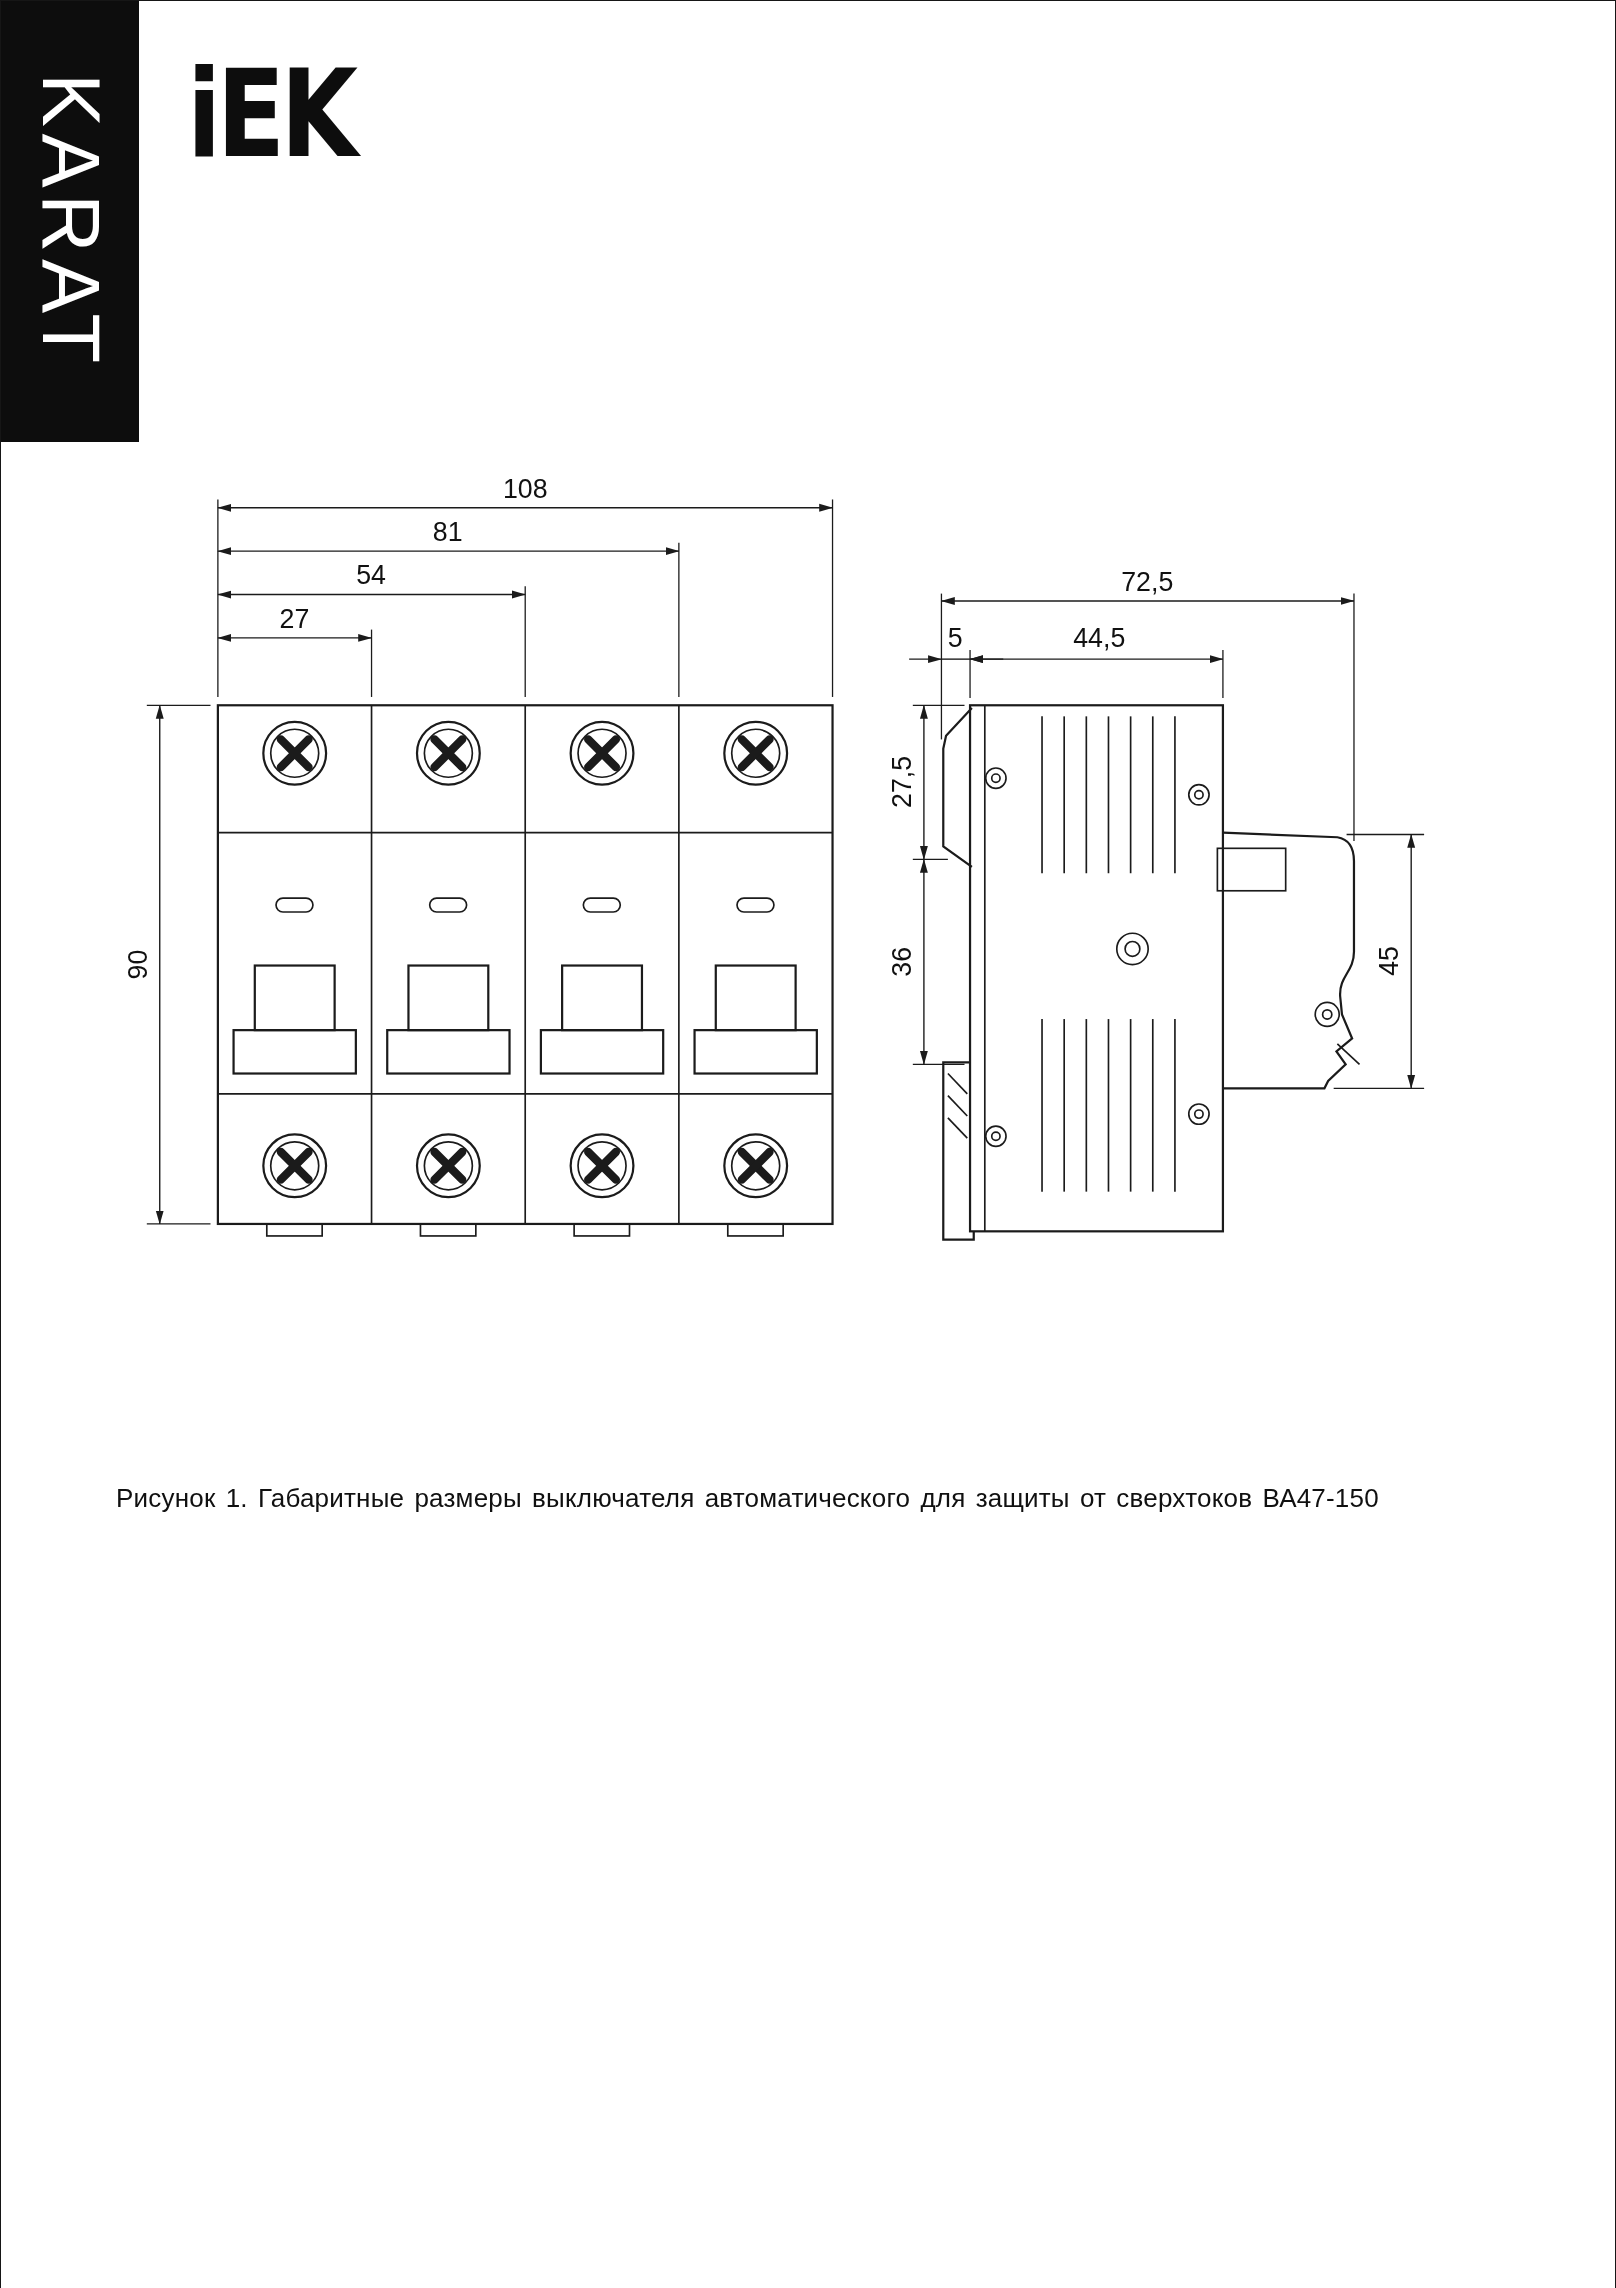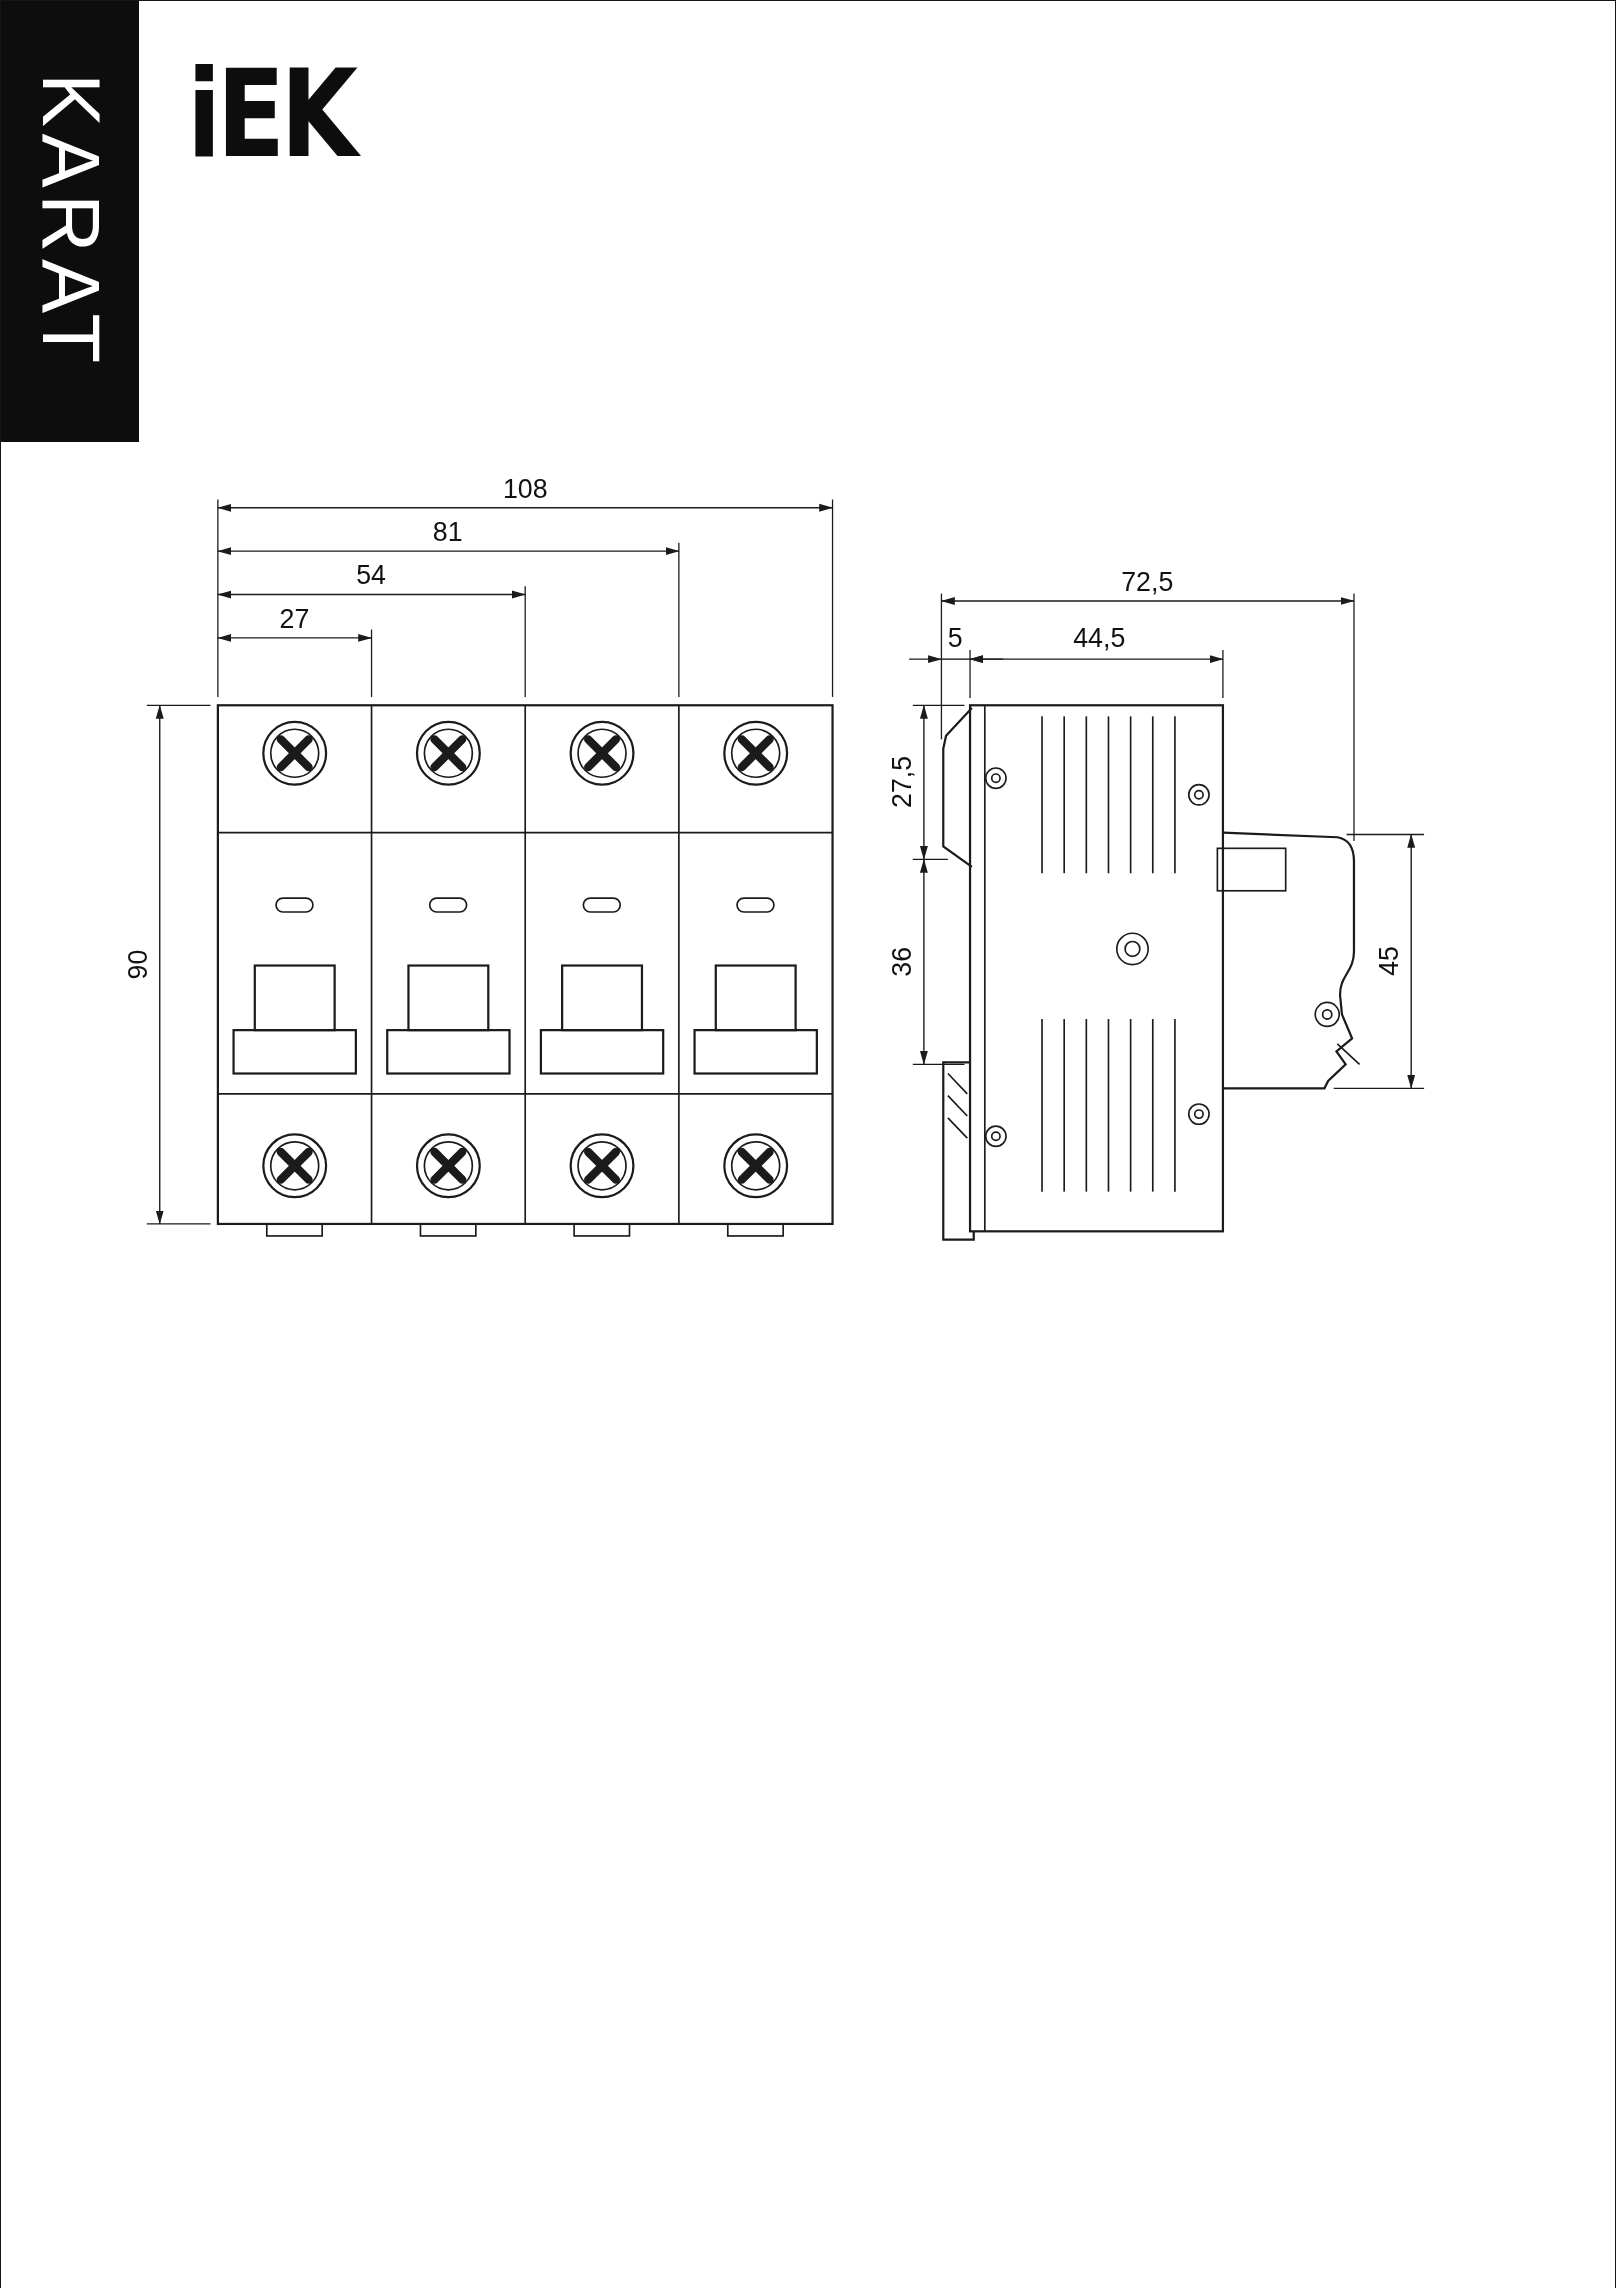--- a/index.html
+++ b/index.html
@@ -180,15 +180,16 @@
       <text class="dimtext" transform="translate(986,846) rotate(-90)" text-anchor="middle">27,5</text>
       <text class="dimtext" transform="translate(986,1041) rotate(-90)" text-anchor="middle">36</text>
 
       <line class="ext" x1="1458" y1="903" x2="1542" y2="903"></line>
       <line class="ext" x1="1444" y1="1178" x2="1542" y2="1178"></line>
       <line class="dim" x1="1528" y1="903" x2="1528" y2="1178" marker-start="url(#arr)" marker-end="url(#arr)"></line>
       <text class="dimtext" transform="translate(1514,1040) rotate(-90)" text-anchor="middle">45</text>
     </g>
   </svg>
 
+  <div class="caption">Рисунок 1. Габаритные размеры выключателя автоматического для защиты от сверхтоков ВА47-150</div>
 
 </div>
 
 
 </body></html>

